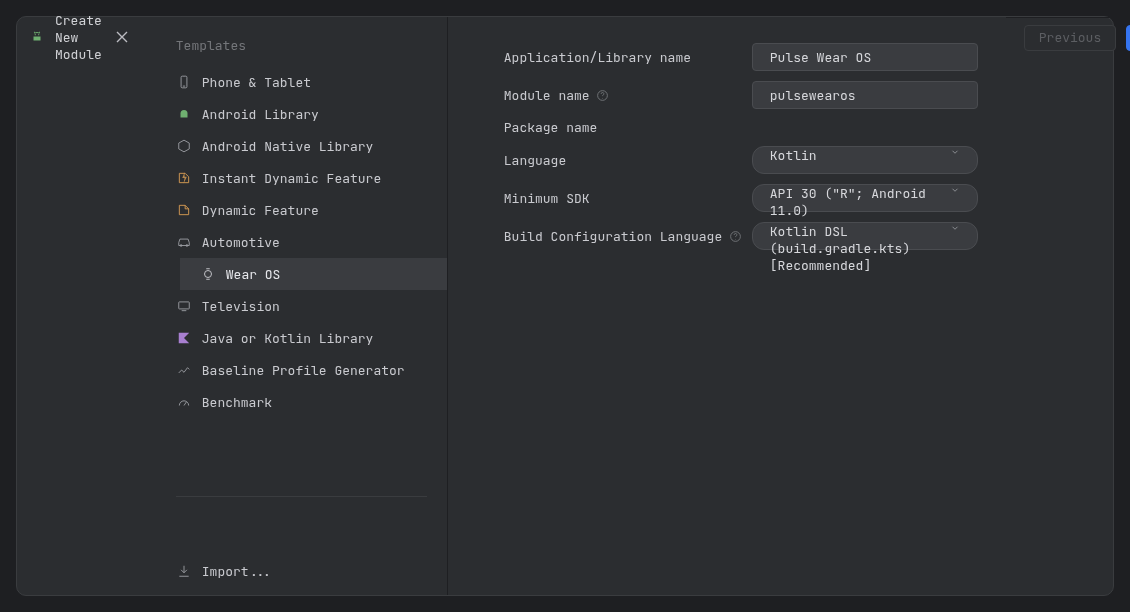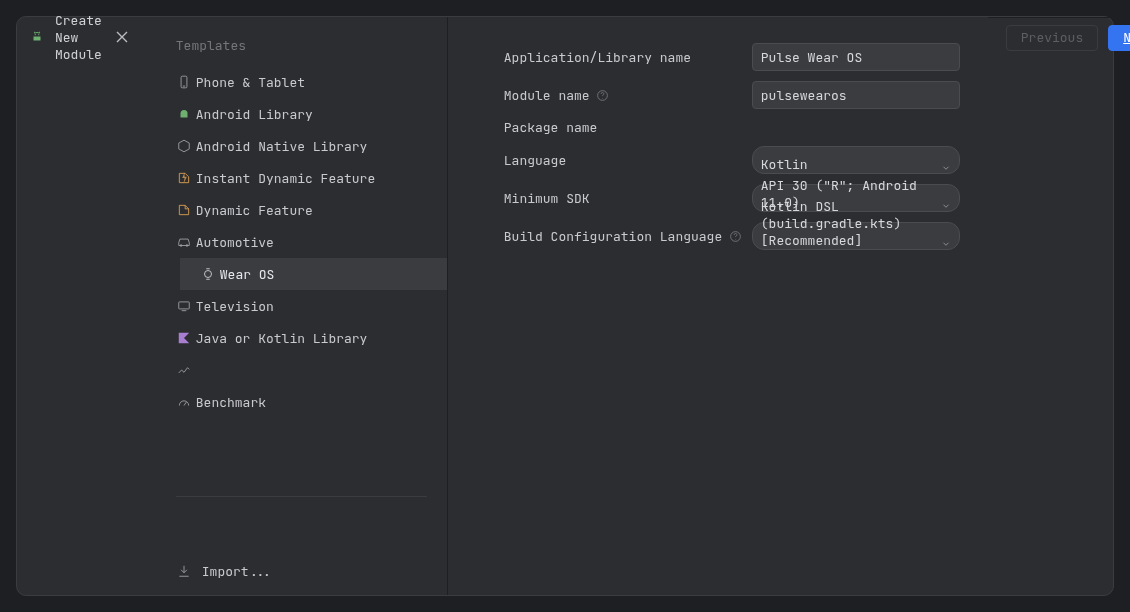--- a/index.html
+++ b/index.html
@@ -54,21 +54,21 @@
   }
   .sidebar-header {
     padding: 6px 20px 12px 20px;
     color: #74767a;
     font-size: 13px;
   }
   .sidebar-items { flex: 1; }
   .sidebar-item {
     display: flex;
     align-items: center;
-    gap: 4px;
+    gap: 10px;
     height: 32px;
     padding: 0 20px;
     color: #c9cacf;
     cursor: pointer;
   }
   .sidebar-item.selected { background: #3a3c40; color: #e6e7eb; margin-left: 24px; }
   .sidebar-icon {
     width: 16px; height: 16px;
     display: flex; align-items: center; justify-content: center;
     color: #9a9ca1;
@@ -120,32 +120,32 @@
     color: #6f7275;
     display:inline-flex; align-items:center; justify-content:center;
   }
   .text-input, .select-input {
     flex: 1;
     height: 28px;
     background: #3a3c40;
     color: #d7d8dc;
     border: 1px solid #4a4c50;
     border-radius: 4px;
-    padding: 0 8px;
+    padding: 0 17px;
     font-family: inherit;
     font-size: 13px;
     outline: none;
   }
   .text-input.focused {
     border: 1px solid #3574f0;
     box-shadow: 0 0 0 1px #3574f0;
   }
   .select-input {
     display: flex;
-    align-items: flex-end;
+    align-items: flex-start;
     justify-content: space-between;
     cursor: pointer;
     border-radius: 12px;
   }
   .select-input .chev {
     color: #9a9ca1;
   }
 
   .footer {
     height: 40px;
@@ -293,20 +293,21 @@
           </span>
           <span>Java or Kotlin Library</span>
         </div>
 
         <div class="sidebar-item">
           <span class="sidebar-icon">
             <svg width="14" height="14" viewBox="0 0 24 24" fill="none" stroke="currentColor" stroke-width="1.6">
                 <path d="M3 17l5-5 4 4 6-8 3 3"></path>
               </svg>
           </span>
+          <span>Baseline Profile Generator</span>
         </div>
 
         <div class="sidebar-item">
           <span class="sidebar-icon">
             <svg width="14" height="14" viewBox="0 0 24 24" fill="none" stroke="currentColor" stroke-width="1.6">
                 <path d="M4 18a8 8 0 1 1 16 0"></path>
                 <line x1="12" y1="18" x2="16" y2="12"></line>
               </svg>
           </span>
           <span>Benchmark</span>

